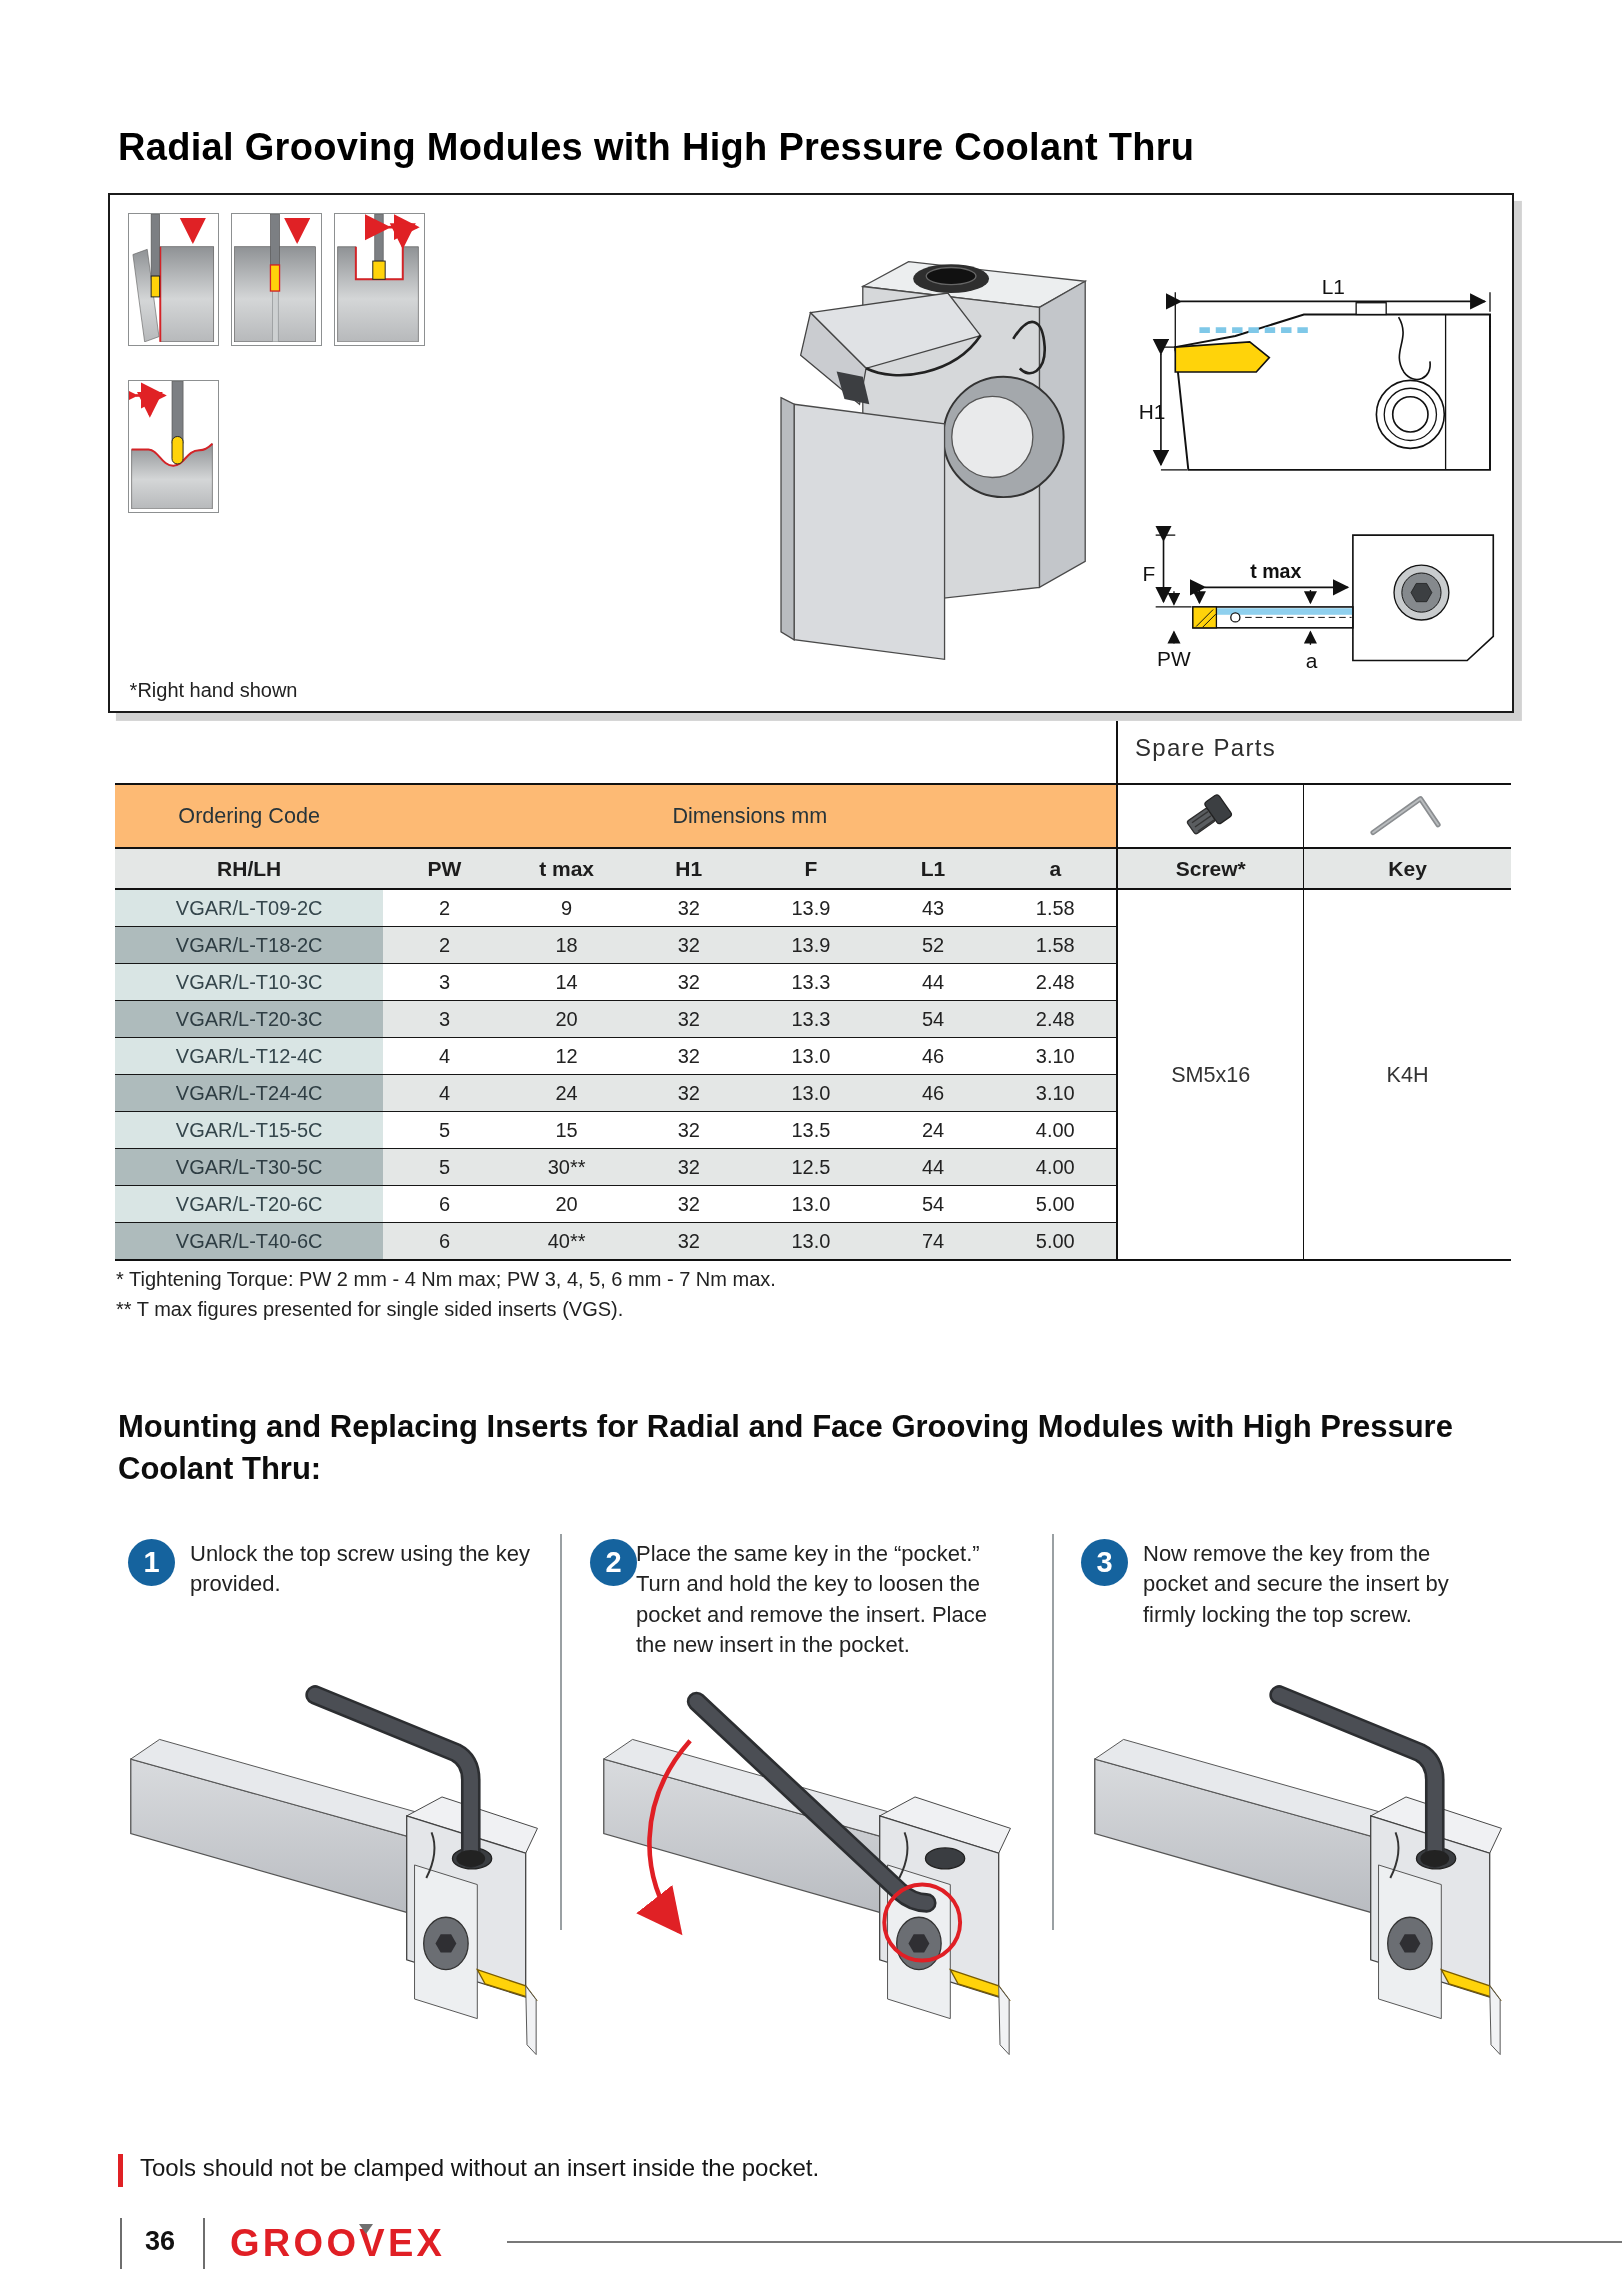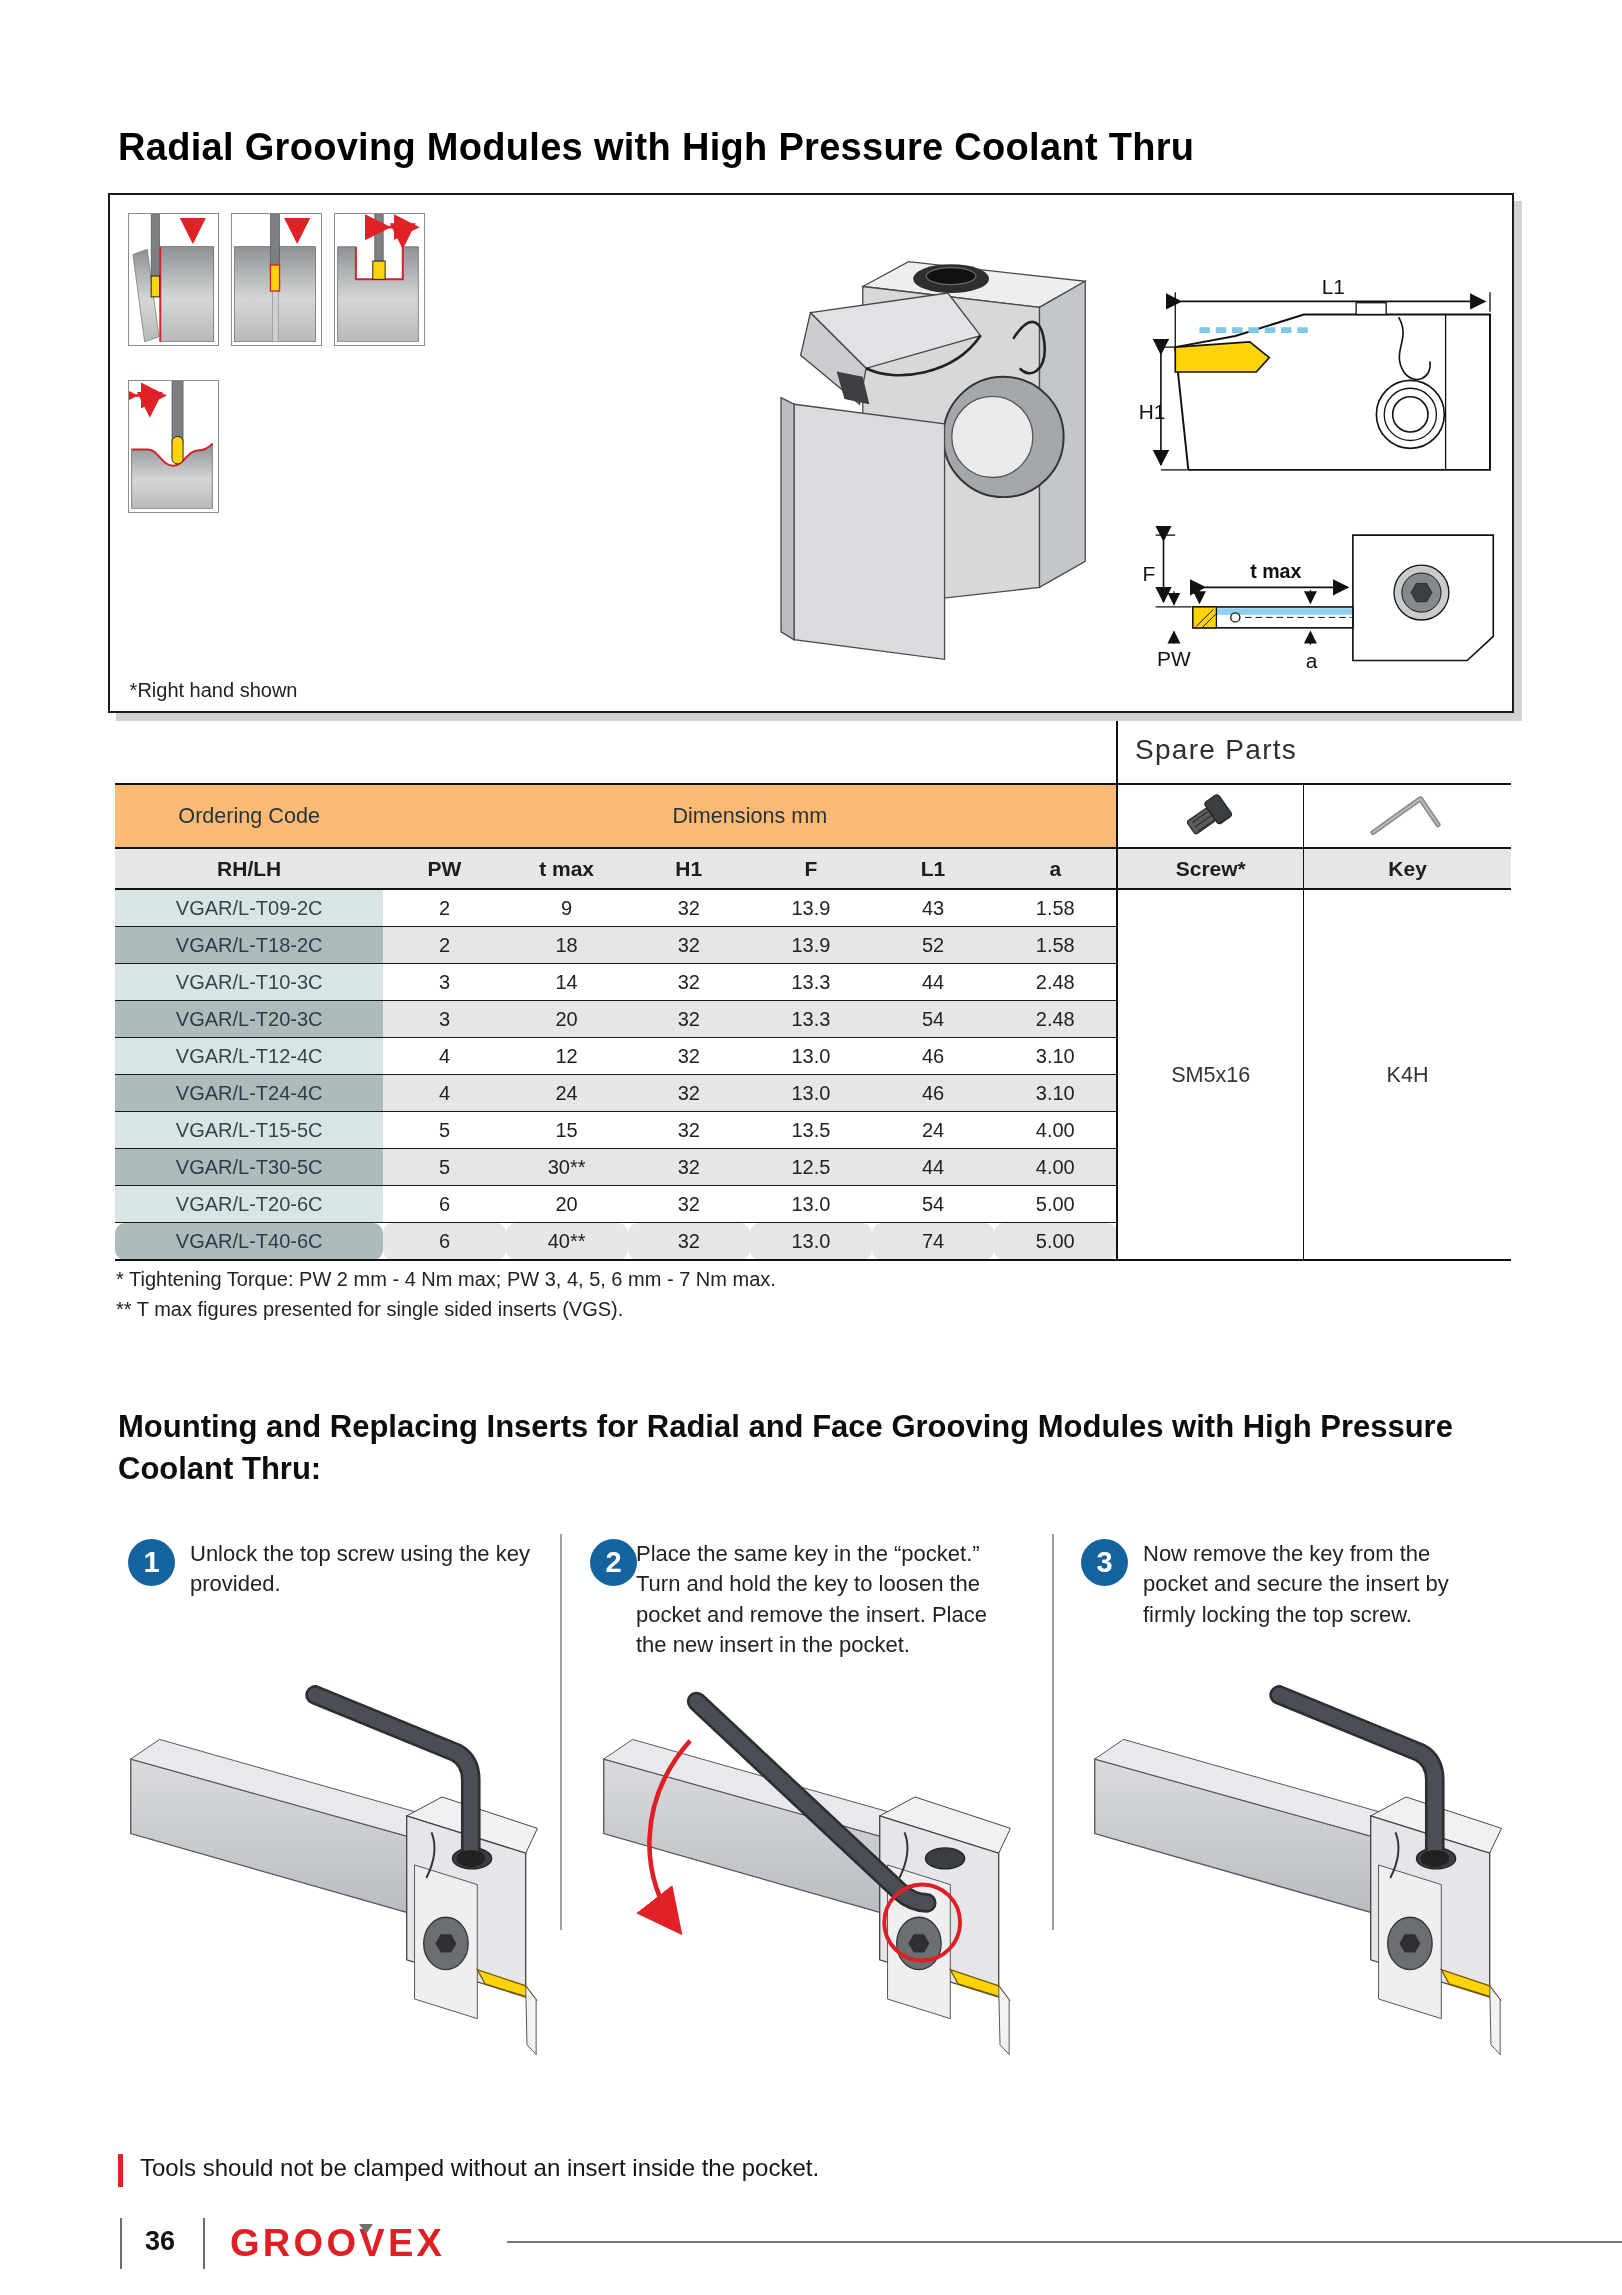--- a/index.html
+++ b/index.html
@@ -11,33 +11,33 @@
   #page-title{left:118px;top:126px;font-size:38px;font-weight:700;letter-spacing:0.3px;color:#000000;}
 
   
   #figure-box{left:108px;top:193px;width:1402px;height:516px;background:#fff;
               border:2.6px solid #1b1b1b;box-shadow:7.9px 7.9px 0 #d2d2d2;}
   .opicon{position:absolute;width:89px;height:131px;border:1.3px solid #8d9091;background:#fff;}
   #fig-note{left:19.6px;bottom:9.2px;font-size:20px;color:#222;}
 
   
   #spare-rule{left:1116px;top:721px;width:2px;height:62px;background:#111;}
-  #spare-label{left:1135px;top:734px;font-size:28px;letter-spacing:1.3px;color:#2e2e2e;}
+  #spare-label{left:1135px;top:734px;font-size:24px;letter-spacing:1.3px;color:#2e2e2e;}
 
   
   #module-table{position:absolute;left:115px;top:783px;width:1396px;border-collapse:collapse;
                 table-layout:fixed;font-size:20px;color:#222;}
   #module-table th,#module-table td{padding:0;text-align:center;vertical-align:middle;overflow:hidden;}
   #module-table{border-top:2.6px solid #111;}
   tr.h1row th{height:62px;border-bottom:2px solid #111;font-weight:400;font-size:21.6px;color:#27343a;}
   tr.h1row th.teal{background:#fdba74;}
   tr.h1row th.iconcell{background:#ffffff;}
   tr.h2row th{height:39px;border-bottom:2px solid #111;background:#e4e7e6;font-weight:700;font-size:21px;color:#1d1d1d;}
   #module-table tbody td{height:36px;border-bottom:1.3px solid #161616;}
-  #module-table tbody tr:last-child td{border-bottom:2.6px solid #111;border-radius:10px;}
+  #module-table tbody tr:last-child td{border-bottom:2.6px solid #111;}
   #module-table tbody tr:nth-child(odd) td{background:#ffffff;}
   #module-table tbody tr:nth-child(even) td{background:#e4e7e6;}
   #module-table tbody tr:nth-child(odd) td.code{background:#d9e5e4;color:#35464c;}
   #module-table tbody tr:nth-child(even) td.code{background:#aebbbc;color:#2e3d43;}
   #module-table .bl3{border-left:2px solid #111;}
   #module-table .bl2{border-left:1.3px solid #111;}
   #module-table tbody td.spare{background:#fdfdea;font-size:21.6px;color:#333;border-bottom:2.6px solid #111;}
 
   
   .footnote{left:116px;font-size:20px;color:#222;}

